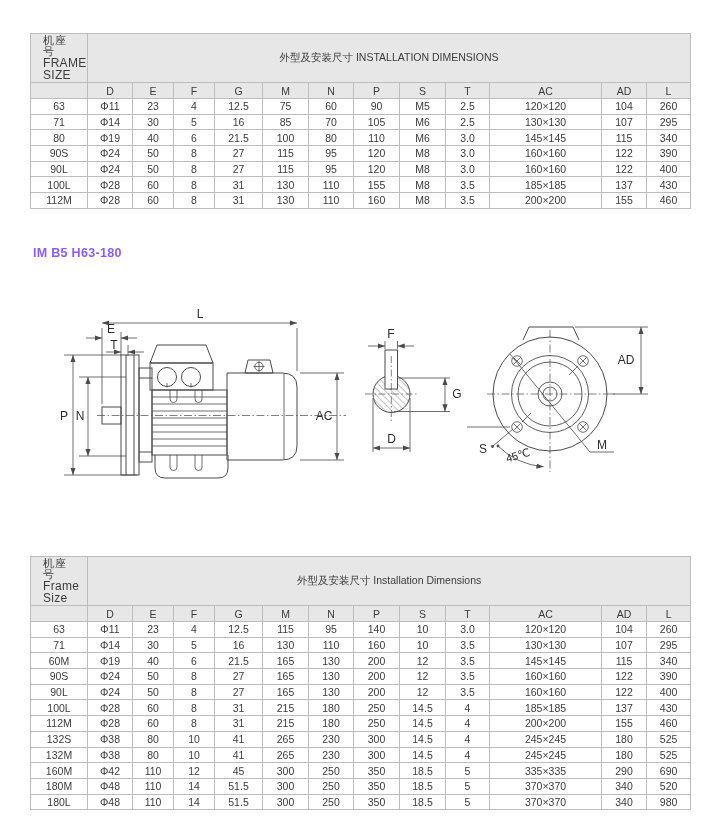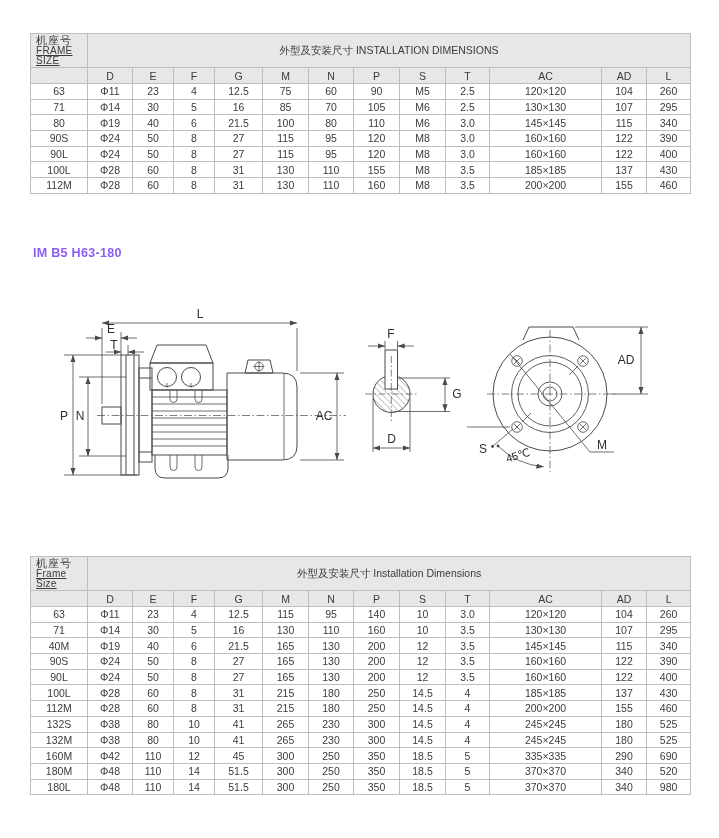--- a/index.html
+++ b/index.html
@@ -15,23 +15,23 @@
     font-family:"Liberation Sans","DejaVu Sans",sans-serif;color:var(--text);
   }
   .dim-table{
     position:absolute;left:30px;width:660px;border-collapse:collapse;table-layout:fixed;
     font-size:10.5px;color:var(--text);
   }
   .dim-table th,.dim-table td{
     border:1px solid var(--border);font-weight:normal;text-align:center;padding:0;
   }
   .dim-table thead th{background:var(--header-bg);}
-  .frame-h{text-align:left !important;height:22px;padding:1px 5px !important;line-height:1;}
+  .frame-h{text-align:left !important;height:22px;padding:1px 12px !important;line-height:1;}
   .frame-h .zh{display:block;font-size:11px;letter-spacing:1px;}
-  .frame-h .en{display:block;font-size:10px;margin-top:0px;letter-spacing:.3px;text-decoration:underline;}
+  .frame-h .en{display:block;font-size:12px;margin-top:0px;letter-spacing:.3px;}
   .title-h{font-size:10.5px;}
   .cols th{height:16px;font-size:10.5px;}
   .dim-table td{height:15.7px;background:#fff;}
   #table-top{top:33px;}
   #table-bottom{top:556px;}
   #section-label{
     position:absolute;left:33px;top:246px;font-size:12.5px;font-weight:bold;
     color:#8b5cf6;letter-spacing:.3px;
   }
   #drawing{position:absolute;left:0;top:285px;}
@@ -410,21 +410,21 @@
         <td>130</td>
         <td>110</td>
         <td>160</td>
         <td>10</td>
         <td>3.5</td>
         <td>130×130</td>
         <td>107</td>
         <td>295</td>
       </tr>
       <tr>
-        <td>40M</td>
+        <td>60M</td>
         <td>Φ19</td>
         <td>40</td>
         <td>6</td>
         <td>21.5</td>
         <td>165</td>
         <td>130</td>
         <td>200</td>
         <td>12</td>
         <td>3.5</td>
         <td>145×145</td>

